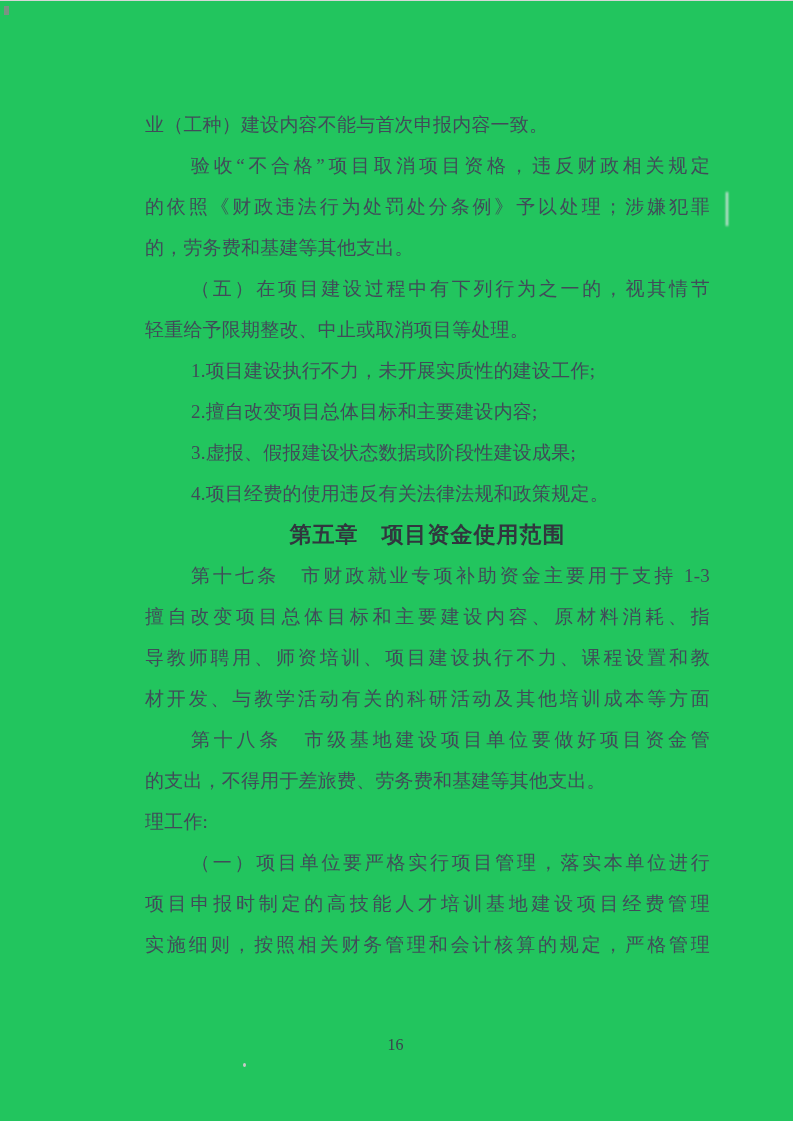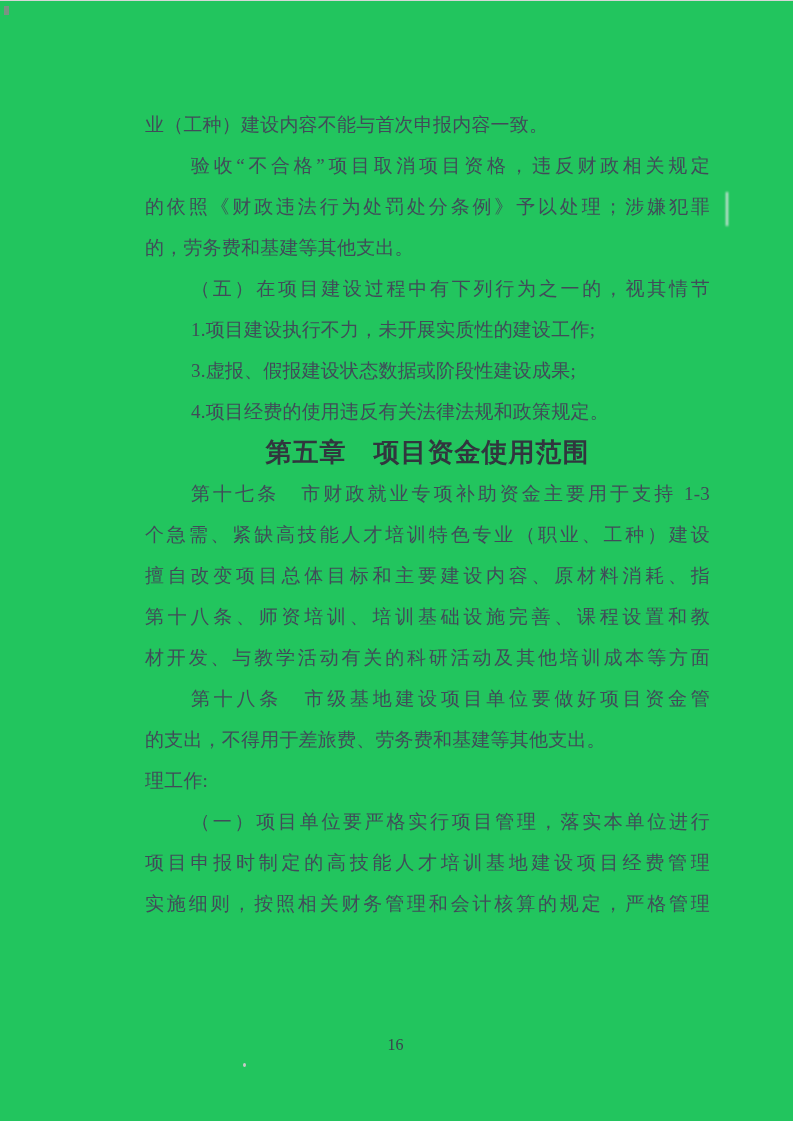--- a/index.html
+++ b/index.html
@@ -66,21 +66,21 @@
     text-align: left;
     text-align-last: left;
   }
   .ind {
     text-indent: 46px;
   }
   .head {
     text-align: center;
     font-family: "Liberation Sans", "DejaVu Sans", sans-serif;
     font-weight: 700;
-    font-size: 26px;
+    font-size: 22px;
     color: #31363e;
     letter-spacing: 1px;
   }
   .page-number {
     position: absolute;
     left: 0;
     top: 1036px;
     width: 791px;
     text-align: center;
     font-size: 16px;
@@ -97,28 +97,29 @@
   <div class="speck-a"></div>
   <div class="speck-b"></div>
   <div class="smudge"></div>
 
   <div class="body-text">
     <div class="ln end">业（工种）建设内容不能与首次申报内容一致。</div>
     <div class="ln fill ind">验收“不合格”项目取消项目资格，违反财政相关规定</div>
     <div class="ln fill">的依照《财政违法行为处罚处分条例》予以处理；涉嫌犯罪</div>
     <div class="ln end">的，劳务费和基建等其他支出。</div>
     <div class="ln fill ind">（五）在项目建设过程中有下列行为之一的，视其情节</div>
+    <div class="ln end">轻重给予限期整改、中止或取消项目等处理。</div>
     <div class="ln end ind">1.项目建设执行不力，未开展实质性的建设工作;</div>
+    <div class="ln end ind">2.擅自改变项目总体目标和主要建设内容;</div>
     <div class="ln end ind">3.虚报、假报建设状态数据或阶段性建设成果;</div>
     <div class="ln end ind">4.项目经费的使用违反有关法律法规和政策规定。</div>
     <div class="ln head">第五章　项目资金使用范围</div>
     <div class="ln fill ind">第十七条　市财政就业专项补助资金主要用于支持 1-3</div>
-    <div class="ln fill">个急需、紧缺高技能人才培训特色专业（职业、工种）建设</div>
     <div class="ln fill">擅自改变项目总体目标和主要建设内容、原材料消耗、指</div>
-    <div class="ln fill">第十八条、师资培训、培训基础设施完善、课程设置和教</div>
+    <div class="ln fill">导教师聘用、师资培训、项目建设执行不力、课程设置和教</div>
     <div class="ln fill">材开发、与教学活动有关的科研活动及其他培训成本等方面</div>
     <div class="ln fill ind">第十八条　市级基地建设项目单位要做好项目资金管</div>
     <div class="ln end">的支出，不得用于差旅费、劳务费和基建等其他支出。</div>
     <div class="ln end">理工作:</div>
     <div class="ln fill ind">（一）项目单位要严格实行项目管理，落实本单位进行</div>
     <div class="ln fill">项目申报时制定的高技能人才培训基地建设项目经费管理</div>
     <div class="ln fill">实施细则，按照相关财务管理和会计核算的规定，严格管理</div>
   </div>
 
   <div class="page-number">16</div>

